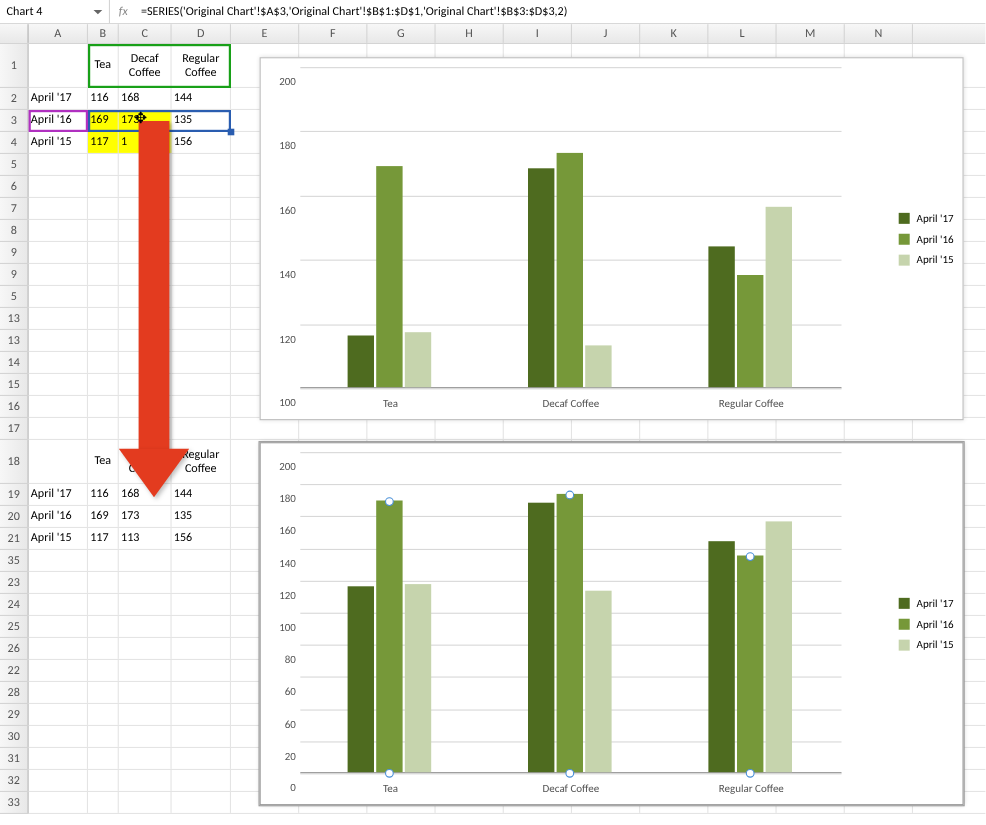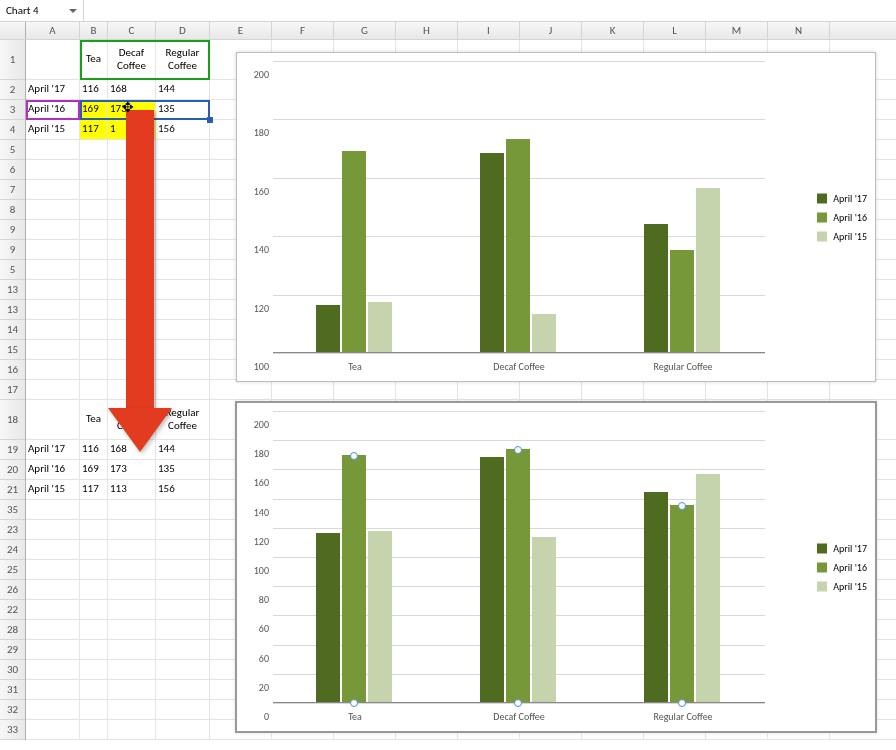--- a/index.html
+++ b/index.html
@@ -16,21 +16,21 @@
   }
   
   .topbar {
     display: flex;
     align-items: center;
     height: 22px;
     border-bottom: 1px solid #d4d4d4;
     background: #fff;
   }
   .namebox {
-    width: 84px;
+    width: 100px;
     height: 100%;
     display: flex;
     align-items: center;
     padding: 0 6px;
     border-right: 1px solid #d4d4d4;
     justify-content: space-between;
     gap: 12px;
   }
   .namebox .caret {
     width: 0; height: 0; border-left: 4px solid transparent; border-right: 4px solid transparent; border-top: 4px solid #666;
@@ -238,20 +238,24 @@
     line-height: 0;
   }
 </style>
 </head>
 <body>
 
 <div class="topbar">
   <div class="namebox">
     <span>Chart 4</span>
     <span class="caret"></span>
+  </div>
+  <div class="fx-block">
+    <span class="fx-label">fx</span>
+    <input class="formula-input" value="=SERIES('Original Chart'!$A$3,'Original Chart'!$B$1:$D$1,'Original Chart'!$B$3:$D$3,2)" style="">
   </div>
 </div>
 
 <div class="colhdr-row">
   <div class="rowhdr-corner"></div>
   <div class="colhdr colA">A</div>
   <div class="colhdr colB">B</div>
   <div class="colhdr colC">C</div>
   <div class="colhdr colD">D</div>
   <div class="colhdr colE">E</div>

